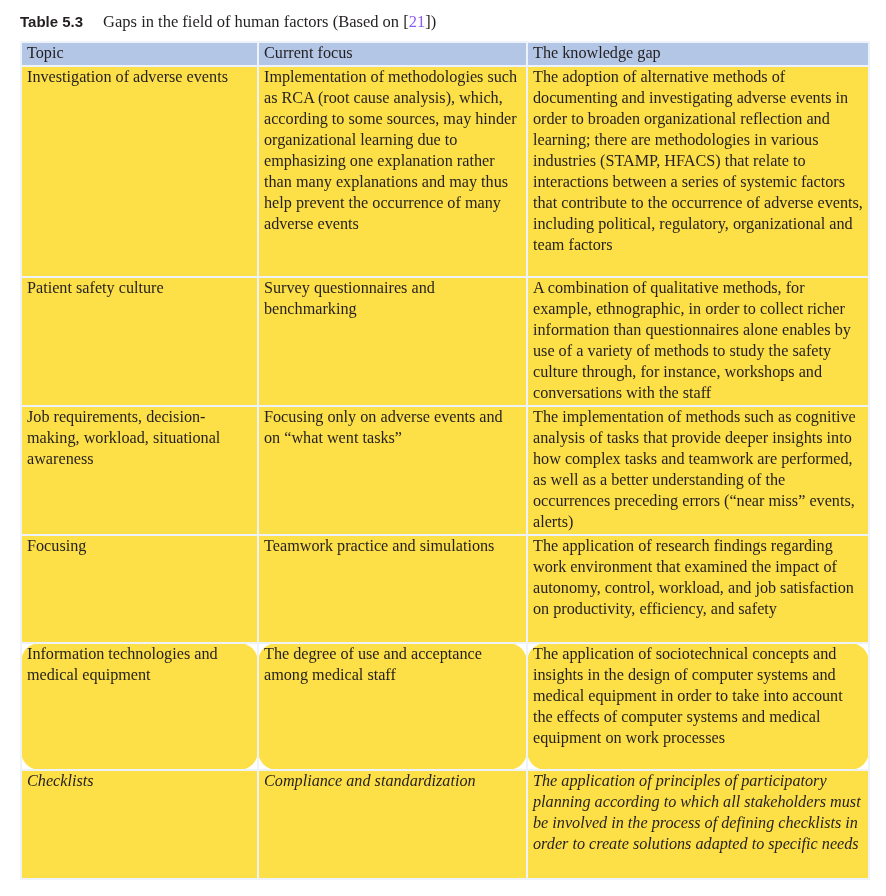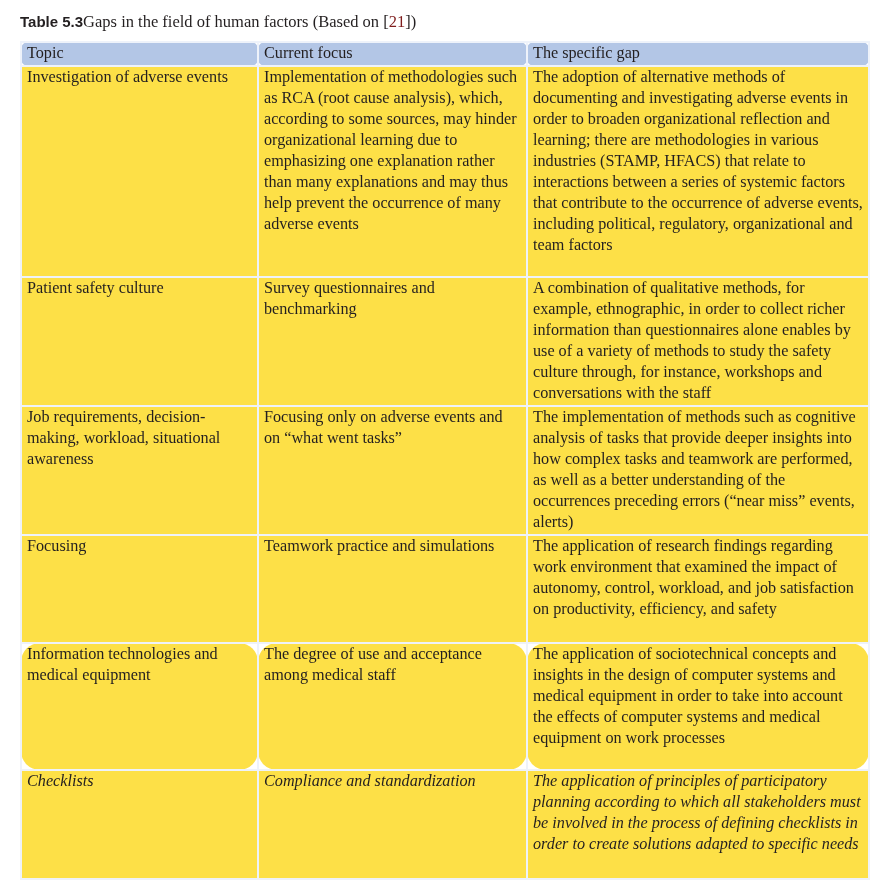--- a/index.html
+++ b/index.html
@@ -4,42 +4,42 @@
 <style>
   html, body { margin: 0; padding: 0; background: #ffffff; }
   body { width: 886px; height: 896px; position: relative; overflow: hidden; }
   .caption {
     position: absolute; left: 20px; top: 12px;
     font-family: "Liberation Serif", serif; font-size: 16.5px; color: #231f20;
     white-space: nowrap;
   }
   .caption .label {
     font-family: "Liberation Sans", sans-serif; font-weight: bold; font-size: 15px;
-    color: #231f20; margin-right: 0;
+    color: #231f20; margin-right: 20px;
   }
-  .caption .ref { color: #7f1d1d; text-align: center; }
+  .caption .ref { color: #8b5cf6; text-align: center; }
   table.gap {
     position: absolute; left: 20px; top: 41px;
     width: 848px;
     border-collapse: collapse;
     table-layout: fixed;
     font-family: "Liberation Serif", serif;
     font-size: 16.2px; line-height: 21px; color: #231f20;
   }
   table.gap col.c1 { width: 237px; }
   table.gap col.c2 { width: 269px; }
   table.gap col.c3 { width: 342px; }
   table.gap th, table.gap td {
     border: 2px solid #eef2fa;
     padding: 0 4px 1px 5px;
     vertical-align: top;
     text-align: left;
     font-weight: normal;
   }
-  table.gap thead th { background: #b3c6e6; height: 21px; border-radius: 7px; }
+  table.gap thead th { background: #b3c6e6; height: 21px; }
   table.gap tbody td { background: #fde047; }
   table.gap tr.r1 td { height: 208px; }
   table.gap tr.r2 td { height: 125px; }
   table.gap tr.r3 td { height: 126px; }
   table.gap tr.r4 td { height: 105px; }
   table.gap tr.r5 td { height: 124px; border-radius: 19px; }
   table.gap tr.r6 td { height: 106px; font-style: italic; }
 </style>
 </head>
 <body>
@@ -51,21 +51,21 @@
 <table class="gap">
   <colgroup>
       <col class="c1">
       <col class="c2">
       <col class="c3">
     </colgroup>
   <thead>
     <tr>
       <th>Topic</th>
       <th>Current focus</th>
-      <th>The specific gap</th>
+      <th>The knowledge gap</th>
     </tr>
   </thead>
   <tbody>
     <tr class="r1">
       <td>Investigation of adverse events</td>
       <td>Implementation of methodologies such as RCA (root cause analysis), which, according to some sources, may hinder organizational learning due to emphasizing one explanation rather than many explanations and may thus help prevent the occurrence of many adverse events</td>
       <td>The adoption of alternative methods of documenting and investigating adverse events in order to broaden organizational reflection and learning; there are methodologies in various industries (STAMP, HFACS) that relate to interactions between a series of systemic factors that contribute to the occurrence of adverse events, including political, regulatory, organizational and team factors</td>
     </tr>
     <tr class="r2">
       <td>Patient safety culture</td>

